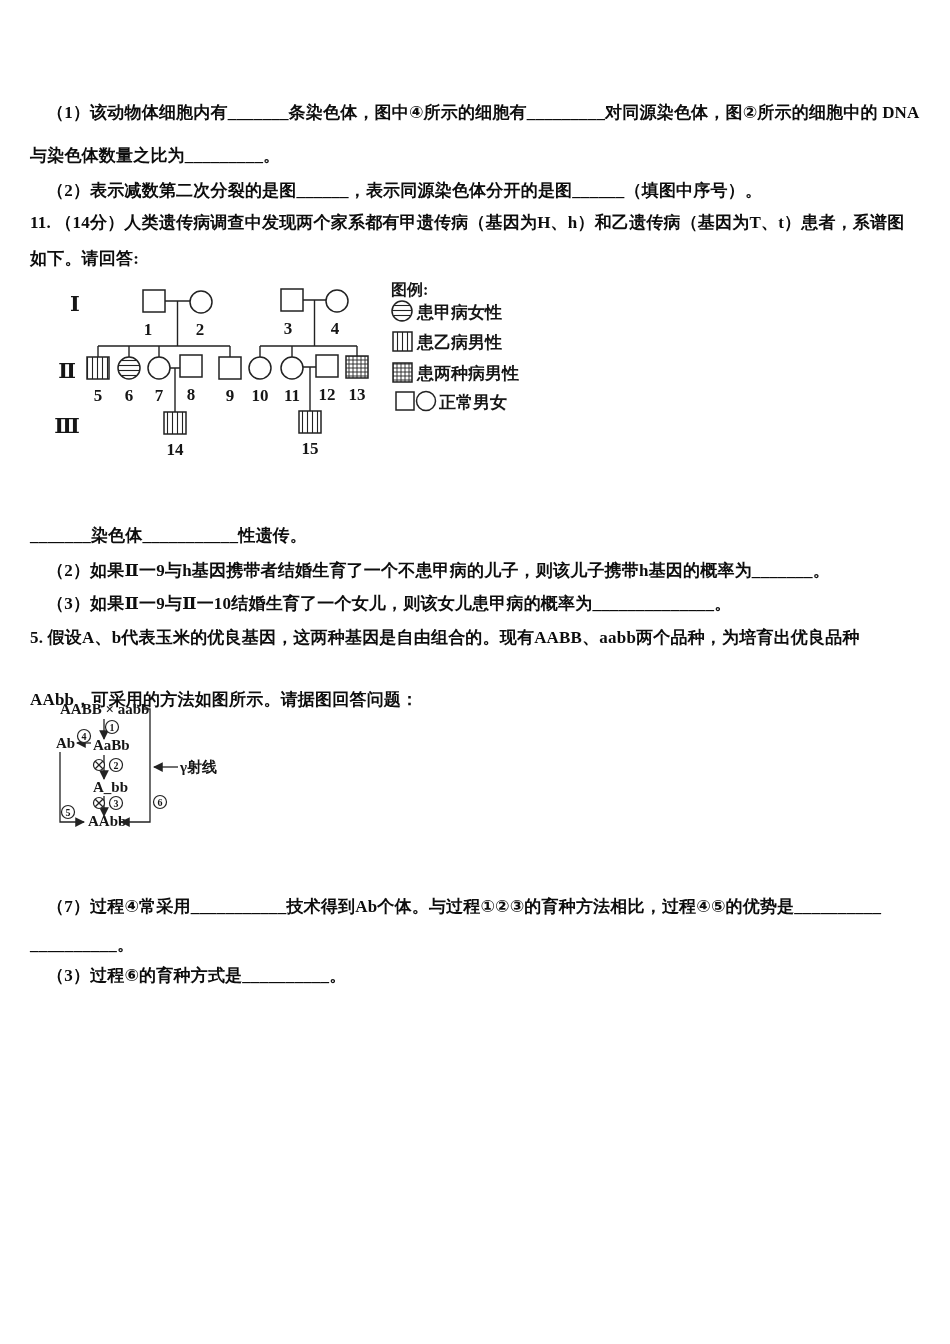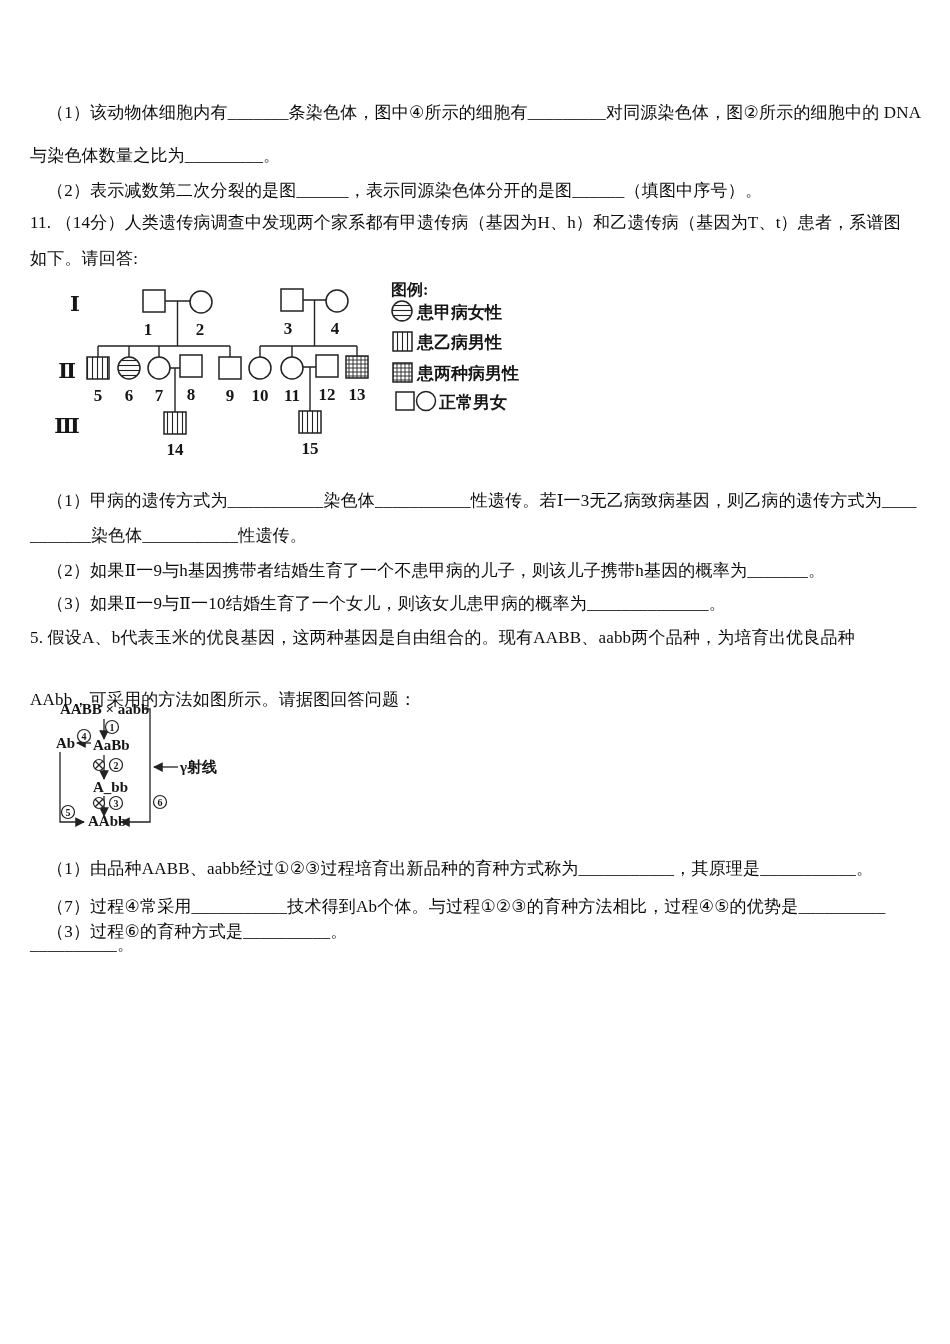--- a/index.html
+++ b/index.html
@@ -4,21 +4,21 @@
 <style>
   * { margin:0; padding:0; box-sizing:border-box; }
   html,body { background:#ffffff; }
   .page {
     position:relative; width:950px; height:1344px; background:#ffffff;
     overflow:hidden; color:#0d0d0d;
     font-family:"Liberation Serif","DejaVu Serif","DejaVu Sans",serif;
   }
   .ln {
     position:absolute; font-size:17px; line-height:22px; white-space:nowrap;
-    font-weight:400; letter-spacing:0.2px; color:#0d0d0d;
+    font-weight:700; letter-spacing:0.2px; color:#0d0d0d;
   }
   svg { position:absolute; }
   svg text {
     font-family:"Liberation Serif","DejaVu Serif","DejaVu Sans",serif;
     font-weight:600; fill:#161616;
   }
   .sym { stroke:#222; stroke-width:1.5; }
   .wire { stroke:#222; stroke-width:1.4; fill:none; }
   .dwire { stroke:#222; stroke-width:1.3; fill:none; }
   .badge { fill:#ffffff; stroke:#222; stroke-width:1.2; }
@@ -100,21 +100,20 @@
     <text x="362" y="40" font-size="17">患甲病女性</text>
     <rect class="sym" x="338" y="54" width="19" height="19" fill="url(#pv)"></rect>
     <text x="362" y="70" font-size="17">患乙病男性</text>
     <rect class="sym" x="338" y="85" width="19" height="19" fill="url(#pg)"></rect>
     <text x="362" y="101" font-size="17">患两种病男性</text>
     <rect class="sym" x="341" y="114" width="18" height="18" fill="#fff"></rect>
     <circle class="sym" cx="371" cy="123" r="9.5" fill="#fff"></circle>
     <text x="384" y="130" font-size="17">正常男女</text>
   </svg>
 
-  <p class="ln" style="top:490px;left:47px">（1）甲病的遗传方式为___________染色体___________性遗传。若Ⅰ一3无乙病致病基因，则乙病的遗传方式为____</p>
   <p class="ln" style="top:525px;left:30px">_______染色体___________性遗传。</p>
   <p class="ln" style="top:560px;left:47px">（2）如果Ⅱ一9与h基因携带者结婚生育了一个不患甲病的儿子，则该儿子携带h基因的概率为_______。</p>
   <p class="ln" style="top:593px;left:47px">（3）如果Ⅱ一9与Ⅱ一10结婚生育了一个女儿，则该女儿患甲病的概率为______________。</p>
 
   <p class="ln" style="top:627px;left:30px">5. 假设A、b代表玉米的优良基因，这两种基因是自由组合的。现有AABB、aabb两个品种，为培育出优良品种</p>
   <p class="ln" style="top:689px;left:30px">AAbb，可采用的方法如图所示。请据图回答问题：</p>
 
   <svg style="left:50px;top:698px" width="235" height="145" viewBox="0 0 235 145">
     <defs>
       <marker id="ah" viewBox="0 0 10 10" refX="9" refY="5" markerWidth="7.5" markerHeight="7.5" orient="auto-start-reverse">
@@ -165,18 +164,17 @@
     <g>
       <circle class="badge" cx="18" cy="114" r="6.5"></circle>
       <text x="18" y="117.8" font-size="10" text-anchor="middle">5</text>
     </g>
     <g>
       <circle class="badge" cx="110" cy="104" r="6.5"></circle>
       <text x="110" y="107.8" font-size="10" text-anchor="middle">6</text>
     </g>
   </svg>
 
-  <p class="ln" style="top:858px;left:47px">（1）由品种AABB、aabb经过①②③过程培育出新品种的育种方式称为___________，其原理是___________。</p>
   <p class="ln" style="top:896px;left:47px">（7）过程④常采用___________技术得到Ab个体。与过程①②③的育种方法相比，过程④⑤的优势是__________</p>
   <p class="ln" style="top:934px;left:30px">__________。</p>
-  <p class="ln" style="top:921px;left:47px">（3）过程⑥的育种方式是__________。</p>
+  <p class="ln" style="top:965px;left:47px">（3）过程⑥的育种方式是__________。</p>
 
 </div>
 
 </body></html>

